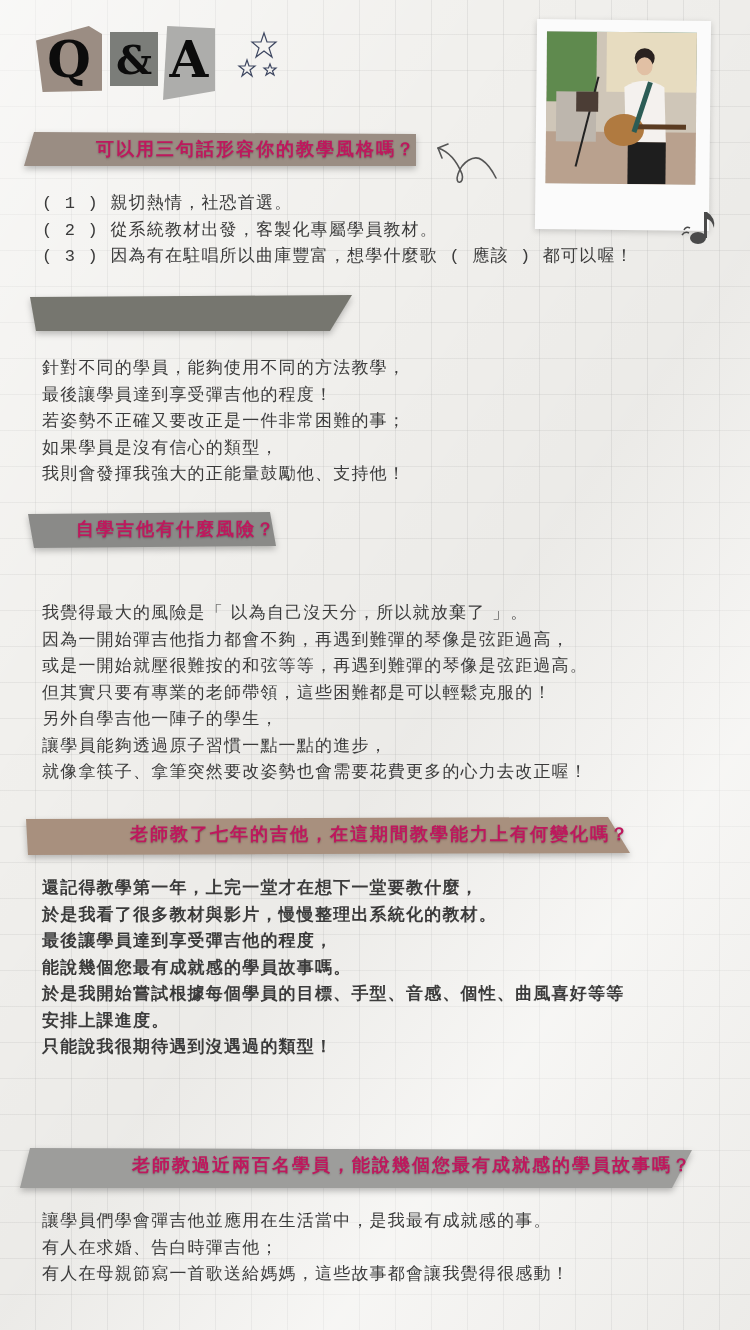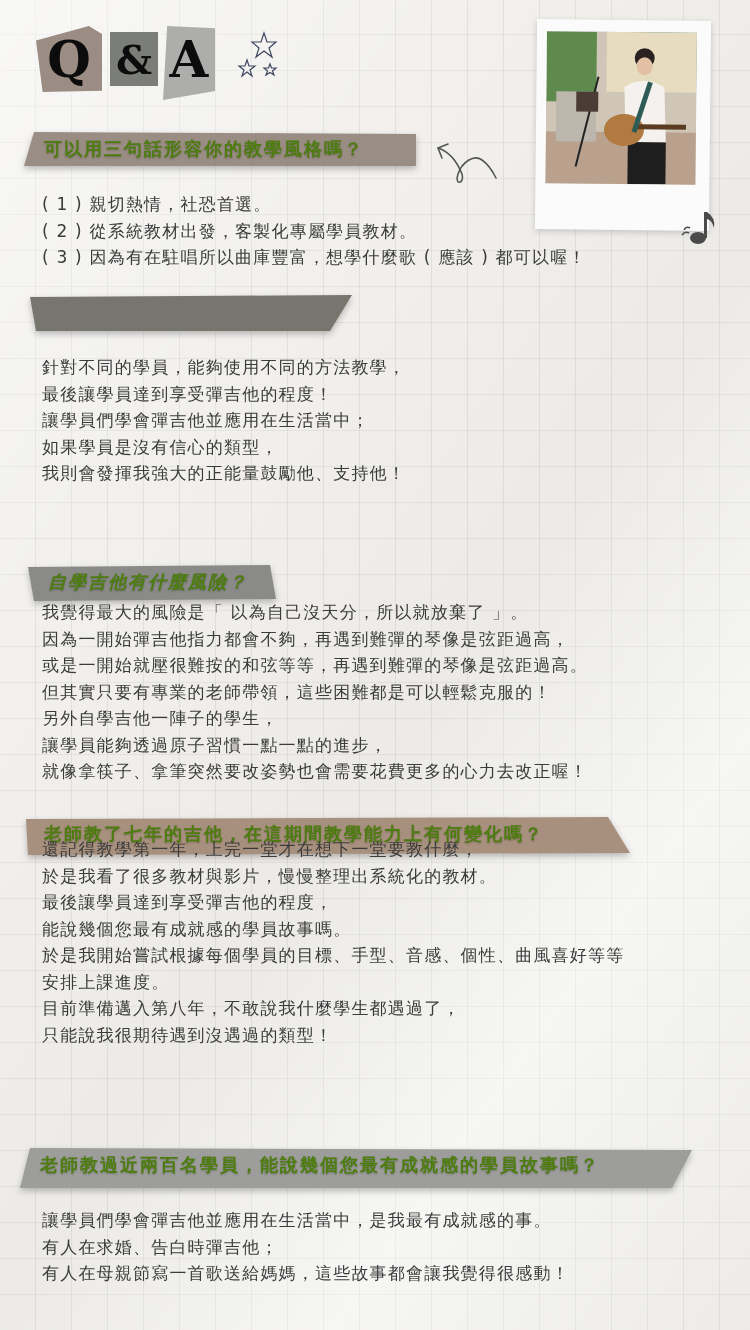--- a/index.html
+++ b/index.html
@@ -23,22 +23,22 @@
   .tile-a { left: 127px; top: 0; width: 52px; height: 74px; background: #adadab;
     clip-path: polygon(8% 0, 100% 3%, 100% 88%, 0 100%); font-size: 50px; padding-bottom: 8px; }
   .stars { position: absolute; left: 234px; top: 30px; width: 48px; height: 54px; }
   .arrow-doodle { position: absolute; left: 432px; top: 138px; width: 70px; height: 50px; }
   .polaroid { position: absolute; left: 536px; top: 20px; width: 174px; height: 210px;
     background: #fbfbfb; box-shadow: 0 2px 6px rgba(0,0,0,0.18); transform: rotate(0.6deg); }
   .photo { position: absolute; left: 10px; top: 12px; width: 150px; height: 152px; overflow: hidden;
     background: linear-gradient(180deg, #7b9a7a 0%, #c9c3b8 40%, #c8b5a4 70%, #b7a595 100%); }
   .music-note { position: absolute; left: 680px; top: 208px; width: 40px; height: 40px; }
   .q-header { position: absolute; height: 34px; display: flex; align-items: center;
-    padding-left: 20px; color: #4d7c0f; font-size: 18px; font-weight: bold; letter-spacing: 2px;
-    text-shadow: 0 1px 2px rgba(0,0,0,0.25); filter: drop-shadow(0 3px 3px rgba(0,0,0,0.25)); }
+    padding-left: 20px; color: #be185d; font-size: 18px; font-weight: bold; letter-spacing: 2px;
+    text-shadow: 0 1px 2px rgba(0,0,0,0.25); filter: drop-shadow(0 3px 3px rgba(0,0,0,0.25)); justify-content: flex-end; }
   .q-header .bg { position: absolute; inset: 0; z-index: -1; }
   .q-header span { position: relative; }
   .answer { position: absolute; left: 42px; font-size: 17px; line-height: 26.5px; color: #3b3b3b; letter-spacing: 1.2px; white-space: nowrap; }
   .answer div { height: 26.5px; }
 </style>
 </head>
 <body>
 
 <div class="logo">
   <div class="tile tile-q">Q</div>
@@ -84,40 +84,40 @@
   <path d="M27,4 Q36,10 34,20 Q32,12 27,11 Z" fill="#4a4a4a"></path>
   <path d="M4,22 Q6,18 10,20 M2,27 Q5,23 9,25" stroke="#4a4a4a" stroke-width="1.5" fill="none"></path>
 </svg>
 
 <div class="q-header" style="left:24px; top:132px; width:392px;">
   <svg class="bg" width="392" height="34" viewBox="0 0 392 34" preserveAspectRatio="none">
       <polygon points="10,0 392,2 392,34 0,34" fill="#9a8d83"></polygon>
     </svg>
   <span>可以用三句話形容你的教學風格嗎？</span>
 </div>
-<div class="answer" style="top:191px;">
+<div class="answer" style="top:191px;font-family:Liberation Mono, monospace;">
   <div>( 1 ) 親切熱情，社恐首選。</div>
   <div>( 2 ) 從系統教材出發，客製化專屬學員教材。</div>
   <div>( 3 ) 因為有在駐唱所以曲庫豐富，想學什麼歌 ( 應該 ) 都可以喔！</div>
 </div>
 
 <div class="q-header" style="left:30px; top:295px; width:322px;">
   <svg class="bg" width="322" height="36" viewBox="0 0 322 36" preserveAspectRatio="none">
       <polygon points="0,2 322,0 300,36 6,36" fill="#76766f"></polygon>
     </svg>
 </div>
 <div class="answer" style="top:354px;">
   <div>針對不同的學員，能夠使用不同的方法教學，</div>
   <div>最後讓學員達到享受彈吉他的程度！</div>
-  <div>讓學員們學會彈吉他並應用在生活當中；</div>
+  <div>若姿勢不正確又要改正是一件非常困難的事；</div>
   <div>如果學員是沒有信心的類型，</div>
   <div>我則會發揮我強大的正能量鼓勵他、支持他！</div>
 </div>
 
-<div class="q-header" style="left:28px; top:565px; width:248px;font-style:italic;">
+<div class="q-header" style="left:28px; top:512px; width:248px;">
   <svg class="bg" width="248" height="36" viewBox="0 0 248 36" preserveAspectRatio="none">
       <polygon points="0,2 242,0 248,34 6,36" fill="#8a8a88"></polygon>
     </svg>
   <span>自學吉他有什麼風險？</span>
 </div>
 <div class="answer" style="top:599px;">
   <div>我覺得最大的風險是「 以為自己沒天分，所以就放棄了 」。</div>
   <div>因為一開始彈吉他指力都會不夠，再遇到難彈的琴像是弦距過高，</div>
   <div>或是一開始就壓很難按的和弦等等，再遇到難彈的琴像是弦距過高。</div>
   <div>但其實只要有專業的老師帶領，這些困難都是可以輕鬆克服的！</div>
@@ -125,28 +125,27 @@
   <div>讓學員能夠透過原子習慣一點一點的進步，</div>
   <div>就像拿筷子、拿筆突然要改姿勢也會需要花費更多的心力去改正喔！</div>
 </div>
 
 <div class="q-header" style="left:24px; top:817px; width:606px;">
   <svg class="bg" width="606" height="38" viewBox="0 0 606 38" preserveAspectRatio="none">
       <polygon points="2,2 584,0 606,36 4,38" fill="#a8907e"></polygon>
     </svg>
   <span>老師教了七年的吉他，在這期間教學能力上有何變化嗎？</span>
 </div>
-<div class="answer" style="top:836px;">
+<div class="answer" style="top:874px;font-weight:bold;">
   <div>還記得教學第一年，上完一堂才在想下一堂要教什麼，</div>
   <div>於是我看了很多教材與影片，慢慢整理出系統化的教材。</div>
   <div>最後讓學員達到享受彈吉他的程度，</div>
   <div>能說幾個您最有成就感的學員故事嗎。</div>
   <div>於是我開始嘗試根據每個學員的目標、手型、音感、個性、曲風喜好等等</div>
   <div>安排上課進度。</div>
-  <div>目前準備邁入第八年，不敢說我什麼學生都遇過了，</div>
   <div>只能說我很期待遇到沒遇過的類型！</div>
 </div>
 
 <div class="q-header" style="left:20px; top:1148px; width:672px;">
   <svg class="bg" width="672" height="40" viewBox="0 0 672 40" preserveAspectRatio="none">
       <polygon points="10,0 672,2 652,40 0,40" fill="#9d9d9b"></polygon>
     </svg>
   <span>老師教過近兩百名學員，能說幾個您最有成就感的學員故事嗎？</span>
 </div>
 <div class="answer" style="top:1207px;">

